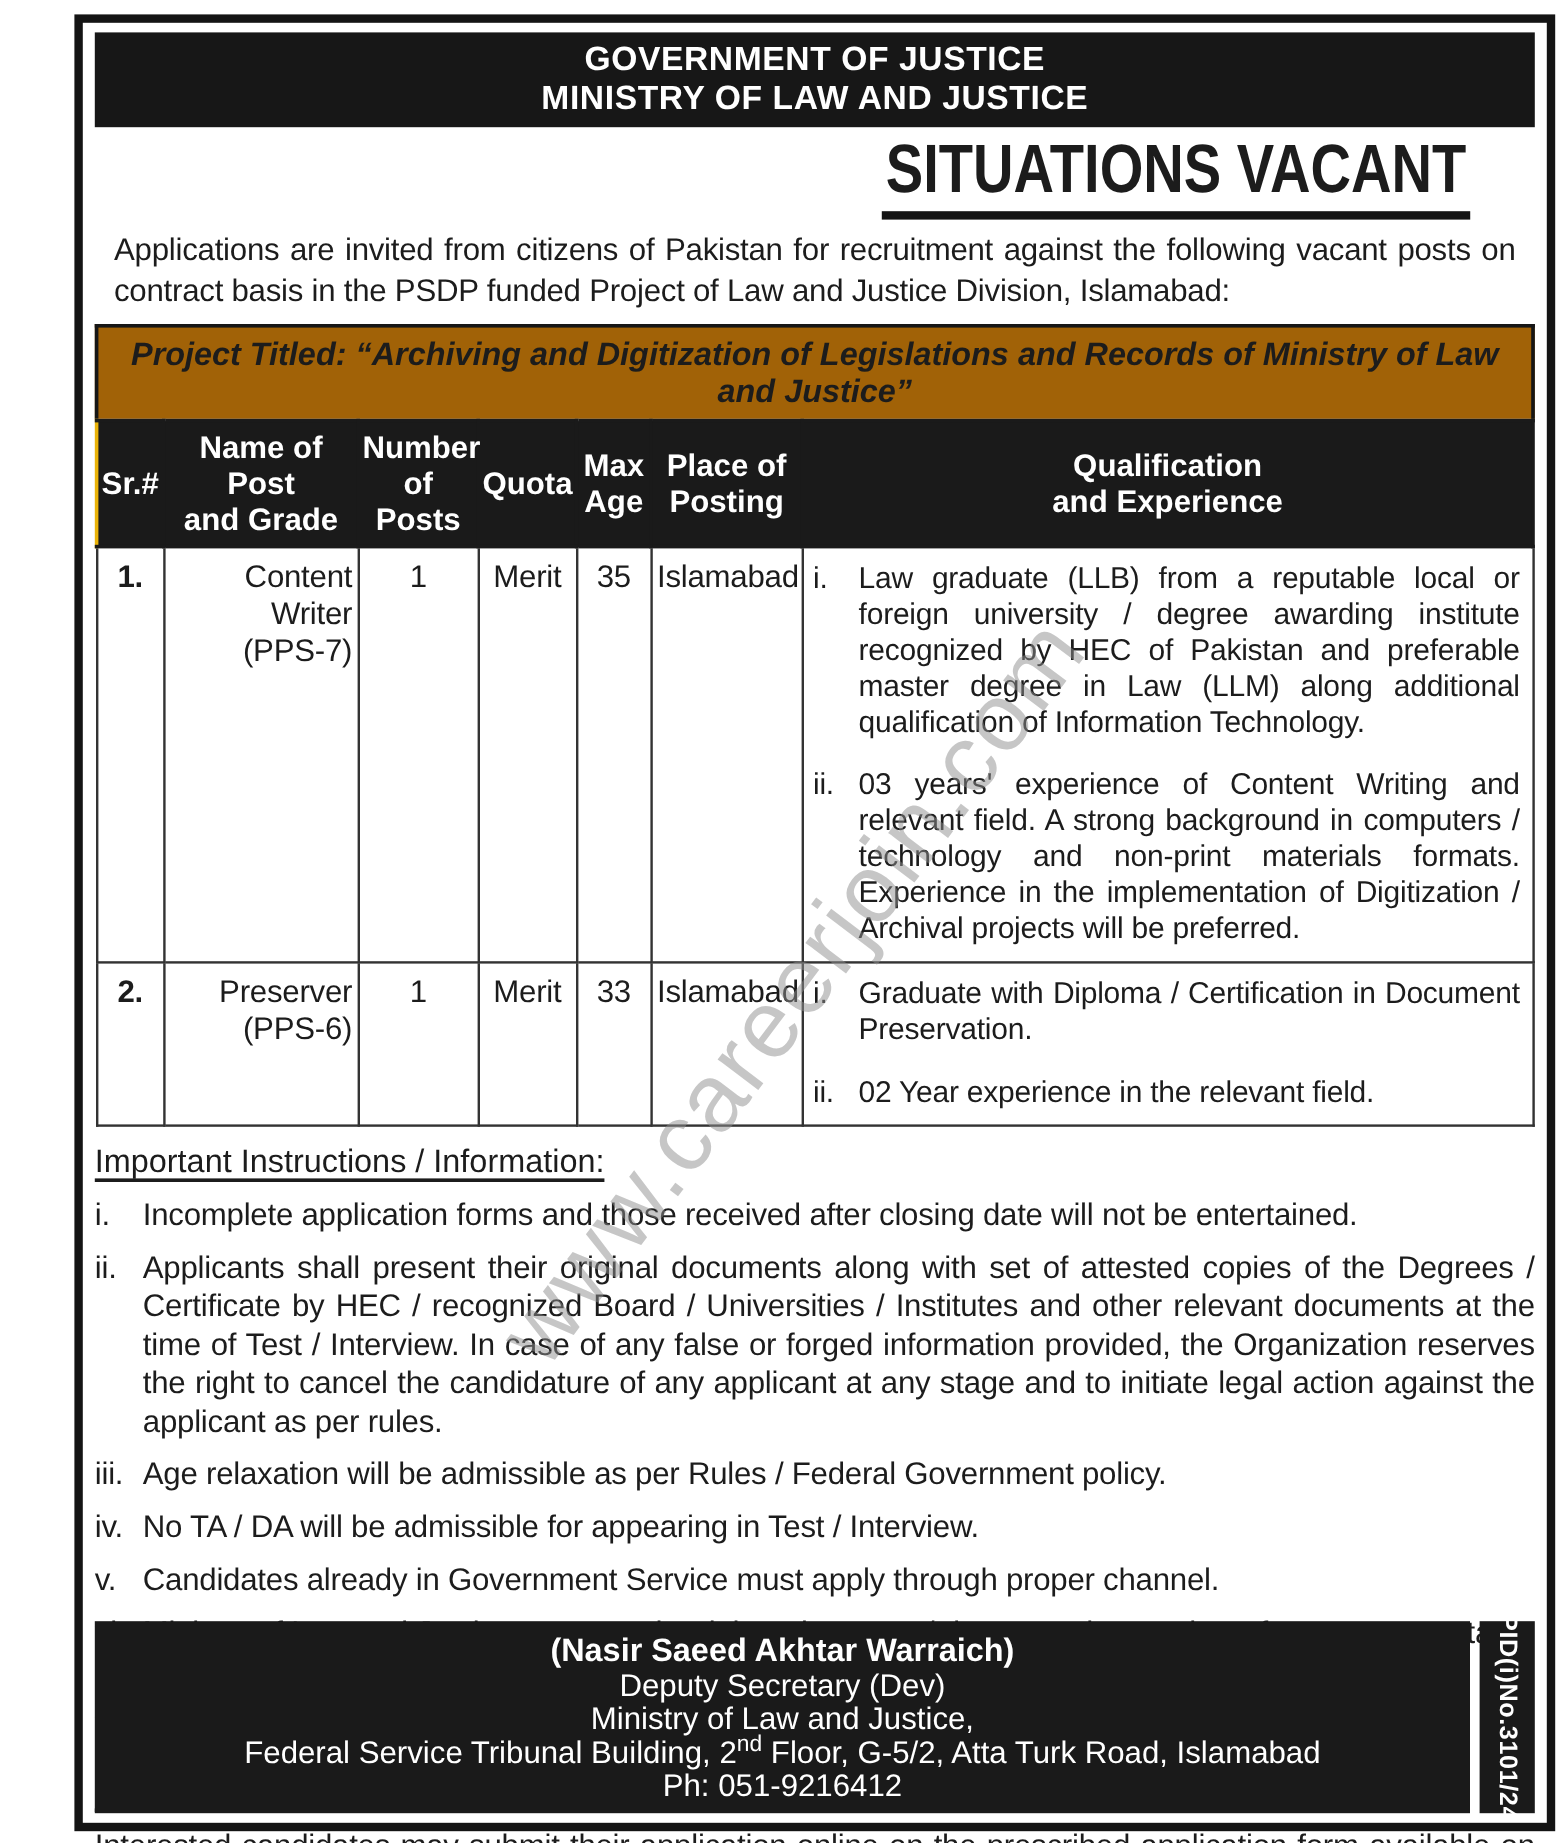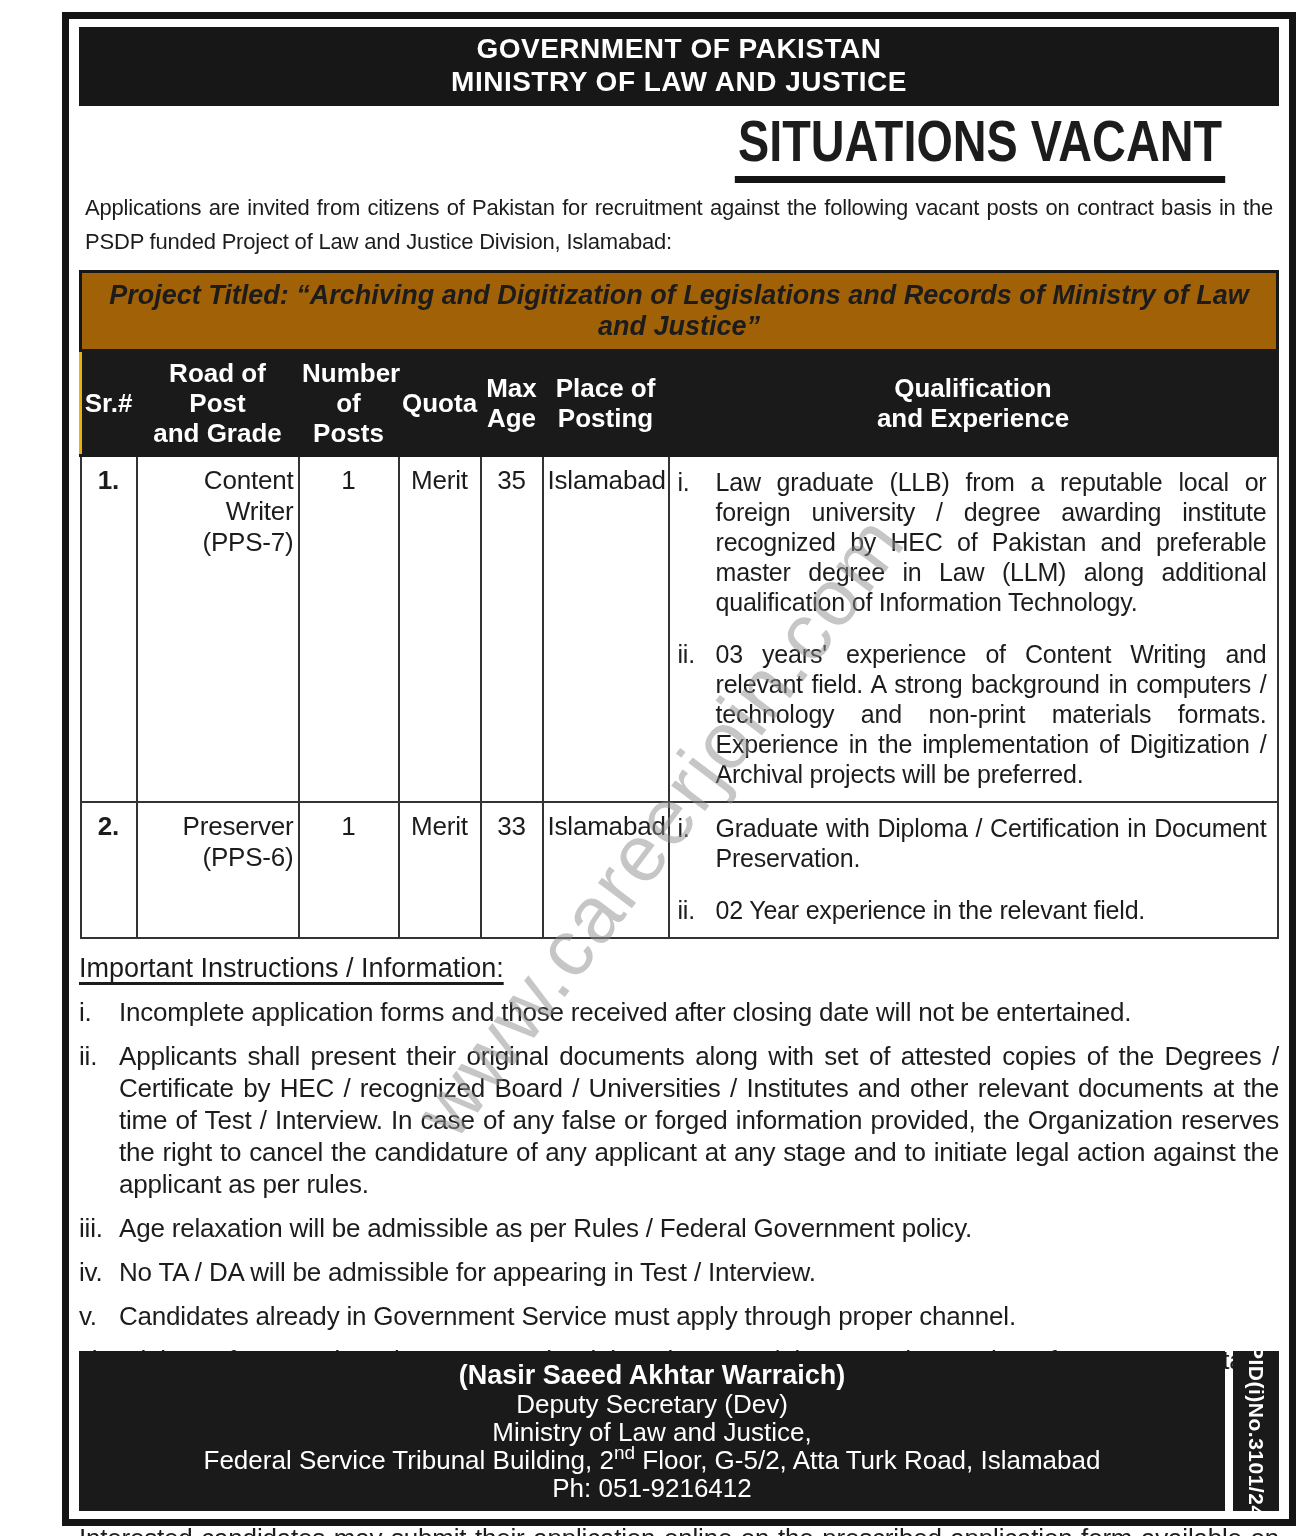--- a/index.html
+++ b/index.html
@@ -16,21 +16,21 @@
   .header-bar { background:#171717; color:#ffffff; text-align:center; padding:5px 0 8px; }
   .header-line { display:block; font-weight:bold; font-size:28px; line-height:33px; letter-spacing:.5px; }
 
   .title-wrap { text-align:right; margin-top:4px; }
   .main-title {
     display:inline-block; font-weight:bold; font-size:57px; line-height:1.02;
     transform:scaleX(.82); border-bottom:7px solid #141414; padding:2px 4px 6px;
     white-space:nowrap;
   }
 
-  .intro { margin:8px 6px 0; font-size:22px; line-height:34px; text-align:justify; letter-spacing:-.2px; }
+  .intro { margin:8px 16px 0; font-size:26px; line-height:34px; text-align:justify; letter-spacing:-.2px; }
 
   .project-bar {
     margin-top:11px; background:#a16207; border:3px solid #161616; border-bottom:none;
     text-align:center; font-weight:bold; font-style:italic; font-size:27px; padding:7px 4px;
   }
 
   table.jobs { width:100%; border-collapse:collapse; table-layout:fixed; }
   .jobs th {
     background:#1a1a1a; color:#fff; font-size:26px; line-height:30px; font-weight:bold;
     padding:6px 2px; border:3px solid #1a1a1a; border-left:3px solid #ffffff; vertical-align:middle;
@@ -75,21 +75,21 @@
   }
 </style>
 </head>
 <body>
 
 <div class="page">
   <div class="frame">
     <div class="content">
 
       <div class="header-bar">
-        <span class="header-line">GOVERNMENT OF PAKISTAN</span>
+        <span class="header-line">GOVERNMENT OF JUSTICE</span>
         <span class="header-line">MINISTRY OF LAW AND JUSTICE</span>
       </div>
 
       <div class="title-wrap">
         <span class="main-title">SITUATIONS VACANT</span>
       </div>
 
       <p class="intro">Applications are invited from citizens of Pakistan for recruitment against the following vacant posts on contract basis in the PSDP funded Project of Law and Justice Division, Islamabad:</p>
 
       <div class="project-bar">Project Titled: “Archiving and Digitization of Legislations and Records of Ministry of Law and Justice”</div>
@@ -100,21 +100,21 @@
             <col style="width:162px">
             <col style="width:100px">
           <col style="width:82px">
             <col style="width:62px">
             <col style="width:126px">
             <col>
         </colgroup>
         <thead>
           <tr>
             <th><span class="hl">Sr.#</span></th>
-            <th><span class="hl">Road of Post
+            <th><span class="hl">Name of Post
 and Grade</span></th>
             <th><span class="hl">Number
 of Posts</span></th>
             <th><span class="hl">Quota</span></th>
             <th><span class="hl">Max
 Age</span></th>
             <th><span class="hl">Place of
 Posting</span></th>
             <th><span class="hl">Qualification
 and Experience</span></th>

